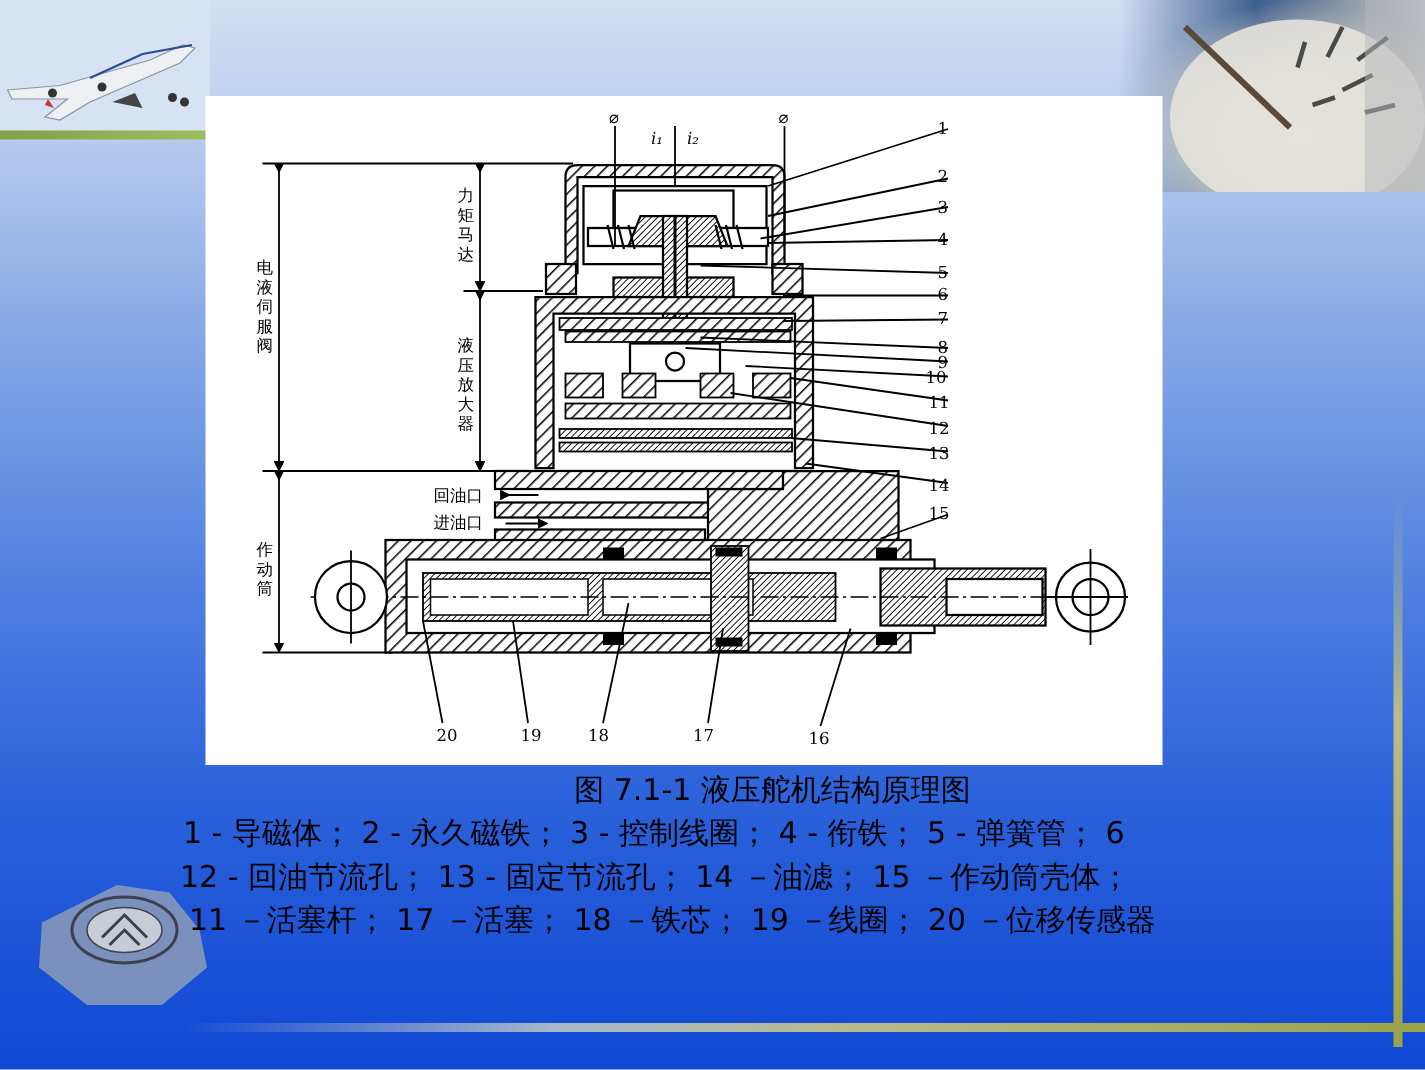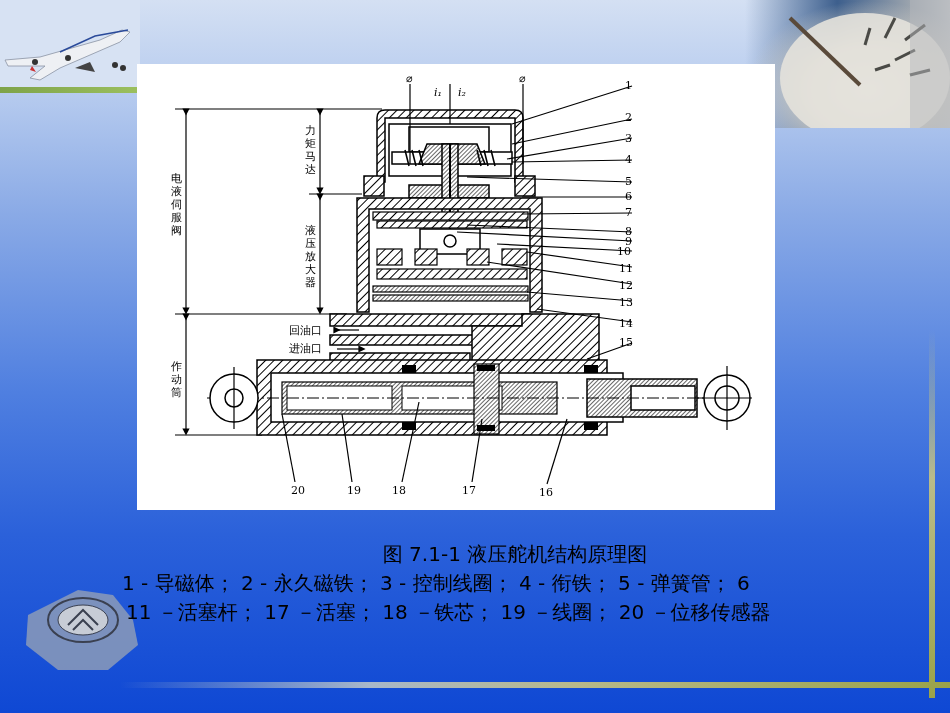--- a/index.html
+++ b/index.html
@@ -11,21 +11,21 @@
   .photo-dial{position:absolute;left:745px;top:0;width:205px;height:128px;
     background:radial-gradient(ellipse at 60% 70%,#e8e6e0 0%,#cfcdc6 35%,rgba(170,185,210,0.0) 70%),
     linear-gradient(90deg,rgba(190,205,232,0) 0%,#3d5f8d 45%,#9aa3ad 80%,#c0c4c8 100%);}
   .stamp{position:absolute;left:18px;top:585px;width:135px;height:90px;}
   .vline{position:absolute;left:929px;top:330px;width:6px;height:368px;
     background:linear-gradient(180deg,rgba(160,185,230,0) 0%,#b9bc8a 40%,#9aa34a 100%);}
   .hline{position:absolute;left:120px;top:682px;width:830px;height:6px;
     background:linear-gradient(90deg,rgba(120,160,230,0) 0%,#a8b7c9 30%,#b8b98a 55%,#9aa34a 100%);}
   .figure{position:absolute;left:137px;top:64px;width:638px;height:446px;background:#fff;}
   .figure svg{position:absolute;left:0;top:0;}
-  .caption{position:absolute;left:112px;top:540px;width:800px;color:#000;font-size:20px;line-height:29px;}
+  .caption{position:absolute;left:112px;top:512px;width:800px;color:#000;font-size:20px;line-height:29px;}
   .caption .title{text-align:center;padding-left:6px;}
   .caption .ln{white-space:nowrap;}
   .lbl{font-family:"DejaVu Serif","Liberation Serif",serif;font-size:11px;fill:#000;}
   .cn{font-family:"DejaVu Sans",sans-serif;font-size:11px;fill:#000;}
 </style>
 </head>
 <body>
 
 <svg class="photo-plane" viewBox="0 0 140 88">
   <rect width="140" height="88" fill="#d7e2f3"></rect>
@@ -231,14 +231,15 @@
       <text class="lbl" x="255" y="430" id="pb2">18</text>
         <text class="lbl" x="325" y="430" id="pb3">17</text>
       <text class="lbl" x="402" y="432" id="pb4">16</text>
     </g>
   </svg>
 </div>
 
 <div class="caption">
   <div class="title">图 7.1-1   液压舵机结构原理图</div>
   <div class="ln" style="padding-left:10px">1 - 导磁体； 2 - 永久磁铁； 3 - 控制线圈； 4 - 衔铁； 5 - 弹簧管； 6</div>
+  <div class="ln" style="padding-left:8px">12 - 回油节流孔； 13 - 固定节流孔；        14 －油滤； 15 －作动筒壳体；</div>
   <div class="ln" style="padding-left:14px">  11 －活塞杆； 17 －活塞； 18 －铁芯； 19 －线圈； 20 －位移传感器</div>
 </div>
 
 </body></html>

